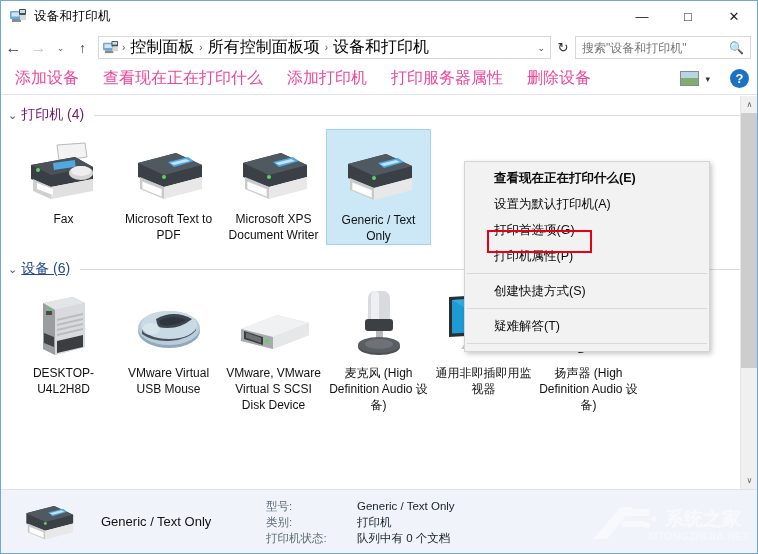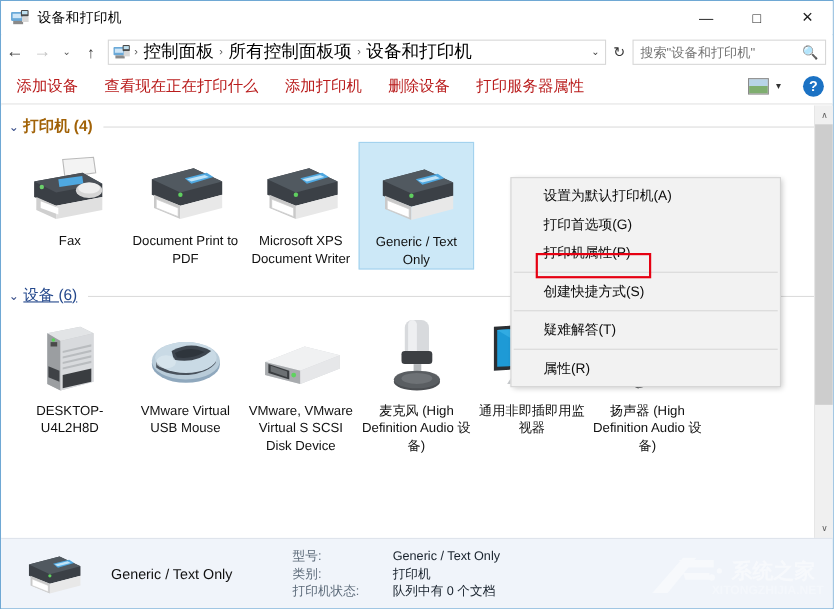--- a/index.html
+++ b/index.html
@@ -76,21 +76,21 @@
 
   
   #commandbar {
     position: absolute; top: 62px; left: 0;
     width: 756px; height: 32px;
     background: #ffffff;
     border-bottom: 1px solid #e3e3e3;
     display: flex; align-items: center;
   }
   .cmd {
-    font-size: 14px; color: #b91c1c;
+    font-size: 16px; color: #ec4899;
     padding: 4px 10px; margin-left: 4px; white-space: nowrap;
   }
   #cmd-right { position: absolute; right: 8px; display: flex; align-items: center; gap: 6px; }
   #view-icon {
     width: 19px; height: 15px; border: 1px solid #8a8a8a;
     background: linear-gradient(#b8d4e8 0 45%, #7fae6f 45% 100%);
     position: relative;
   }
   #view-drop { font-size: 9px; color: #333; }
   #help-btn {
@@ -250,34 +250,34 @@
     <div id="searchbox">
       <input id="search-input" type="text" placeholder="搜索&quot;设备和打印机&quot;" style="">
       <span id="search-icon">🔍</span>
     </div>
   </div>
 
   <div id="commandbar">
     <div class="cmd">添加设备</div>
     <div class="cmd">查看现在正在打印什么</div>
     <div class="cmd">添加打印机</div>
+    <div class="cmd">打印服务器属性</div>
     <div class="cmd">删除设备</div>
-    <div class="cmd">打印服务器属性</div>
     <div id="cmd-right">
       <div id="view-icon"></div>
       <div id="view-drop">▾</div>
       <div id="help-btn">?</div>
     </div>
   </div>
 
   <div id="content">
 
     <div class="section-header">
       <span class="chev">⌄</span>
-      <span class="section-title" style="color: #a16207; font-weight: bold;">打印机 (4)</span>
+      <span class="section-title" style="color: #701a75;">打印机 (4)</span>
       <span class="section-rule"></span>
     </div>
 
     <div class="grid">
 
       <div class="tile">
         <div class="tile-icon ico">
           <svg width="82" height="72" viewBox="0 0 82 72">
             <polygon points="34,10 62,8 64,22 36,26" fill="#f3f3f3" stroke="#b9b9b9"></polygon>
             <polygon points="8,30 52,22 70,32 70,44 28,52 8,44" fill="#3a3f45"></polygon>
@@ -300,21 +300,21 @@
             <polygon points="10,28 48,18 74,30 74,42 36,52 10,42" fill="#3b4046"></polygon>
             <polygon points="10,28 48,18 74,30 36,40" fill="#515960"></polygon>
             <polygon points="40,27 60,22 66,26 46,32" fill="#4fa8e0"></polygon>
             <polygon points="42,28 58,24 62,26 46,30" fill="#bfe3f7"></polygon>
             <circle cx="36" cy="42" r="2" fill="#5fcf5f"></circle>
             <polygon points="12,42 36,52 36,64 12,54" fill="#c9c9c9"></polygon>
             <polygon points="36,52 74,42 74,54 36,64" fill="#e8e8e8"></polygon>
             <polygon points="14,46 34,54 34,62 14,54" fill="#ffffff" stroke="#ccc" stroke-width=".7"></polygon>
           </svg>
         </div>
-        <div class="tile-label">Document Print to PDF</div>
+        <div class="tile-label">Microsoft Text to PDF</div>
       </div>
 
       <div class="tile">
         <div class="tile-icon ico">
           <svg width="82" height="72" viewBox="0 0 82 72">
             <polygon points="10,28 48,18 74,30 74,42 36,52 10,42" fill="#3b4046"></polygon>
             <polygon points="10,28 48,18 74,30 36,40" fill="#515960"></polygon>
             <polygon points="40,27 60,22 66,26 46,32" fill="#4fa8e0"></polygon>
             <polygon points="42,28 58,24 62,26 46,30" fill="#bfe3f7"></polygon>
             <circle cx="36" cy="42" r="2" fill="#5fcf5f"></circle>
@@ -492,26 +492,26 @@
         <path d="M34 26 L58 26 L58 32 L36 32 Z"></path>
         <circle cx="60" cy="30" r="3"></circle>
         <circle cx="67" cy="24" r="2.4"></circle>
       </g>
       <text x="78" y="30" font-family="'Liberation Sans',sans-serif" font-size="19" font-weight="bold" fill="#ffffff" opacity=".9">系统之家</text>
       <text x="60" y="45" font-family="'Liberation Sans',sans-serif" font-size="11" font-weight="bold" fill="#ffffff" opacity=".55">XITONGZHIJIA.NET</text>
     </svg>
   </div>
 
   <div id="ctxmenu">
+    <div class="mi bold">查看现在正在打印什么(E)</div>
     <div class="mi">设置为默认打印机(A)</div>
     <div class="mi">打印首选项(G)</div>
     <div class="mi">打印机属性(P)</div>
     <div class="msep"></div>
     <div class="mi">创建快捷方式(S)</div>
     <div class="msep"></div>
     <div class="mi">疑难解答(T)</div>
     <div class="msep"></div>
-    <div class="mi">属性(R)</div>
 
     <div id="highlight-box" style="border-color: rgb(230, 0, 18);"></div>
   </div>
 
 </div>
 
 </body></html>

